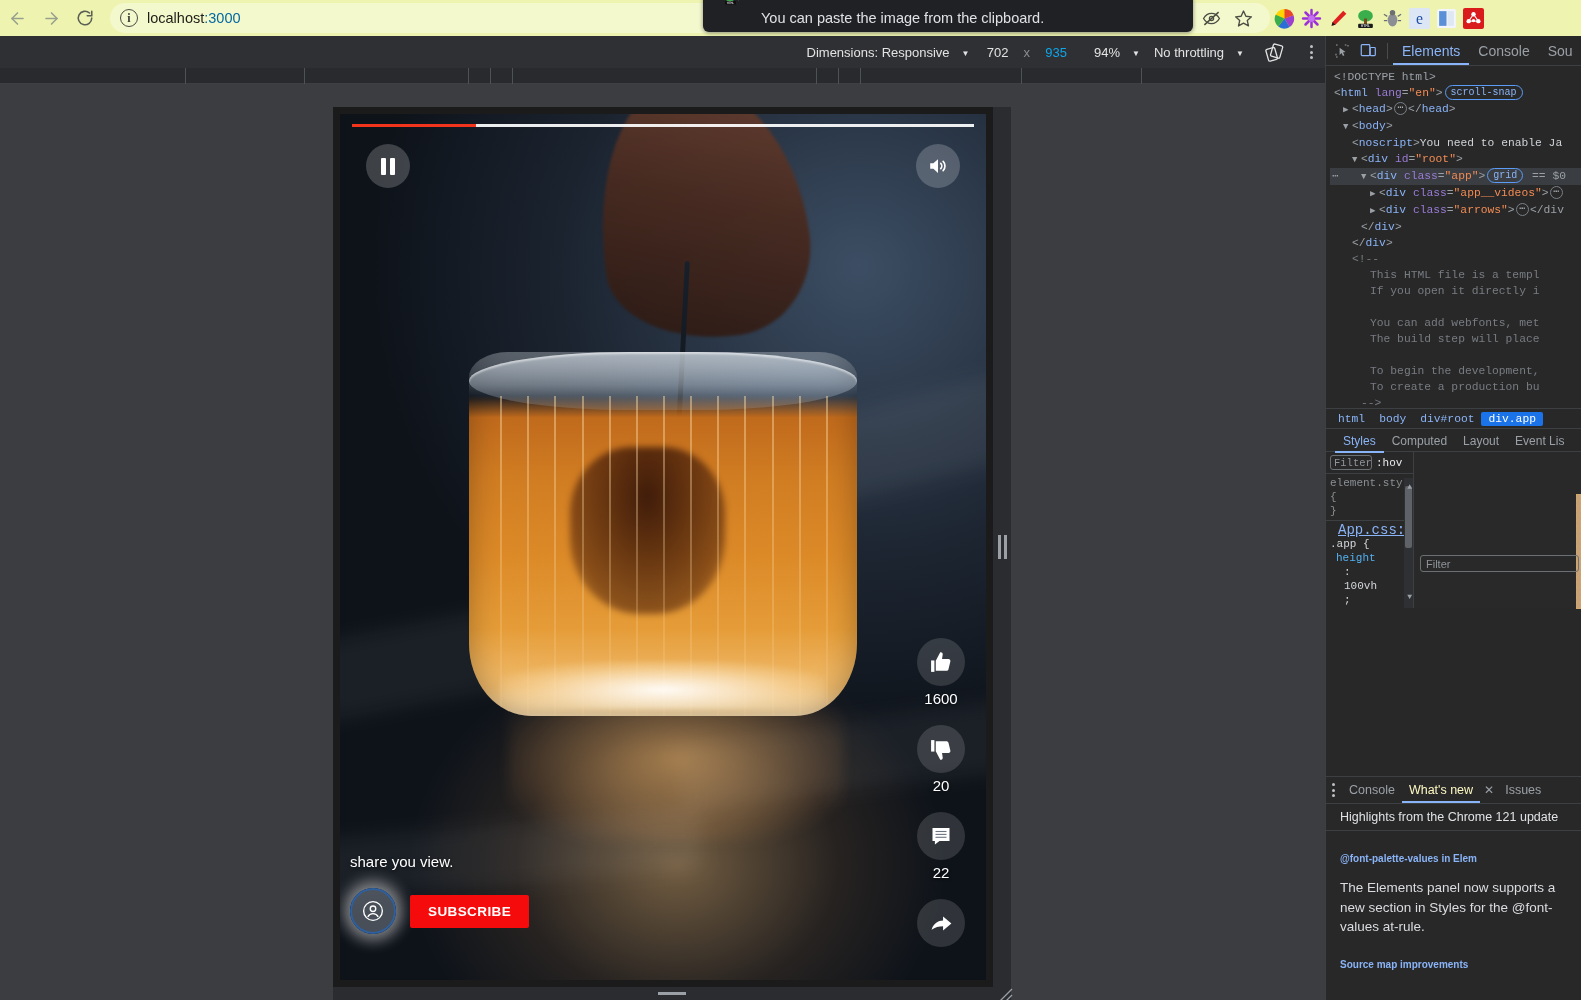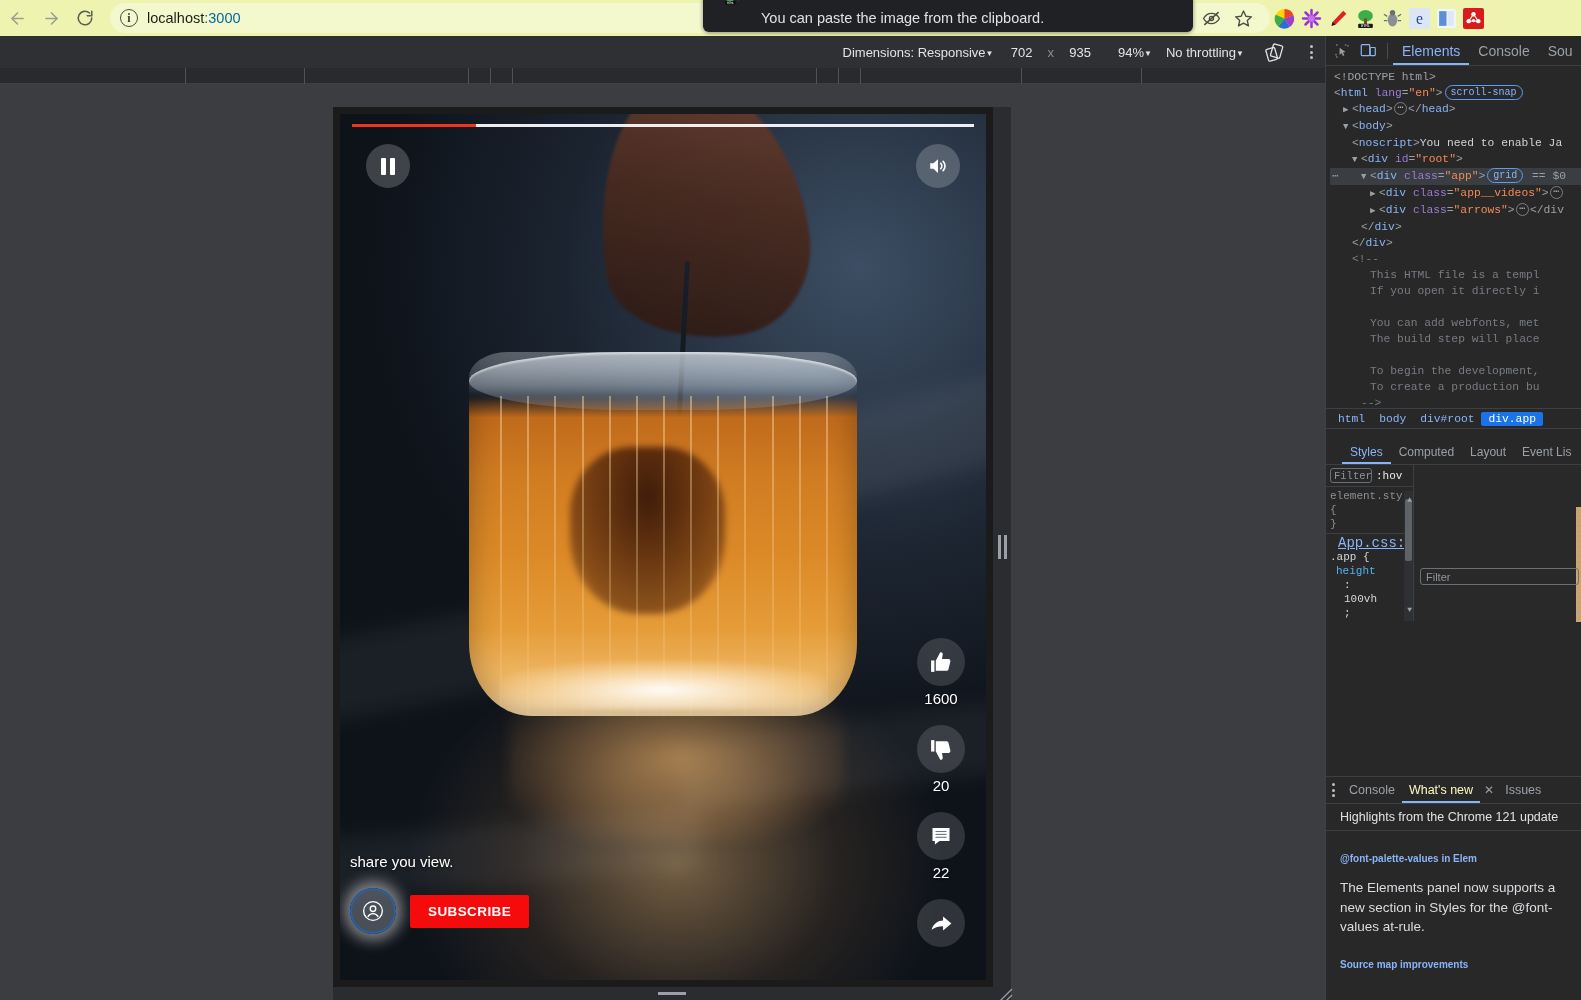--- a/index.html
+++ b/index.html
@@ -75,27 +75,27 @@
 
   
   .device-toolbar {
     position: absolute; left: 0; top: 36px; width: 1325px; height: 32px;
     background: #2f3033;
     display: flex; align-items: center;
     font-size: 13px; color: #e3e3e3;
     z-index: 4;
   }
   .dt-spacer { flex: 1; }
-  .dt-item { padding: 0 6px; white-space: nowrap; display: flex; align-items: center; gap: 0; }
+  .dt-item { padding: 0 6px; white-space: nowrap; display: flex; align-items: center; gap: 12px; }
   .dt-item .caret { font-size: 8px; position: relative; top: 1px; }
   .dt-dim-val {
     width: 44px; text-align: center; color: #e3e3e3;
   }
   .dt-x { color: #8a8d91; padding: 0 4px; }
-  .dt-dim-val.muted { color: #e5e5e5; }
+  .dt-dim-val.muted { color: #0ea5e9; }
   .dt-zoom { padding: 0 4px 0 16px; }
   .dt-throttle { padding-left: 10px; }
   .dt-rotate { padding: 0 12px 0 14px; display:flex; align-items:center; }
   .dt-menu { width: 28px; display: flex; align-items: center; justify-content: center; }
   .dots-v { display: flex; flex-direction: column; gap: 2.5px; align-items: center; }
   .dots-v i { width: 3px; height: 3px; background: #bdc1c6; border-radius: 50%; display:block; }
 
   
   .ruler {
     position: absolute; left: 0; top: 68px; width: 1325px; height: 16px;
@@ -346,23 +346,23 @@
     height: 20px; display: flex; align-items: center; gap: 0;
     background: #282828; border-top: 1px solid #3c4043;
     font-family: "Liberation Mono", monospace; font-size: 11.3px;
     padding-left: 5px;
   }
   .crumb { padding: 1px 7px; color: #8ab4f8; }
   .crumb.active { background: #1a73e8; color: #fff; border-radius: 2px; }
 
   
   .styles-tabbar {
-    height: 37px; display: flex; align-items: flex-end;
+    height: 24px; display: flex; align-items: center;
     border-top: 1px solid #3c4043; border-bottom: 1px solid #3c4043;
-    padding-left: 16px;
+    padding-left: 9px;
   }
   .st-tab { padding: 0 8px; height: 25px; line-height: 26px; color: #9aa0a6; font-size: 12px; white-space: nowrap; }
   .st-tab.active { color: #8ab4f8; border-bottom: 2px solid #8ab4f8; }
 
   .styles-body { display: flex; height: 156px; }
   .styles-left {
     width: 88px; border-right: 1px solid #3c4043;
     font-family: "Liberation Mono", monospace; font-size: 11px; line-height: 14px;
     overflow: hidden; position: relative;
   }

